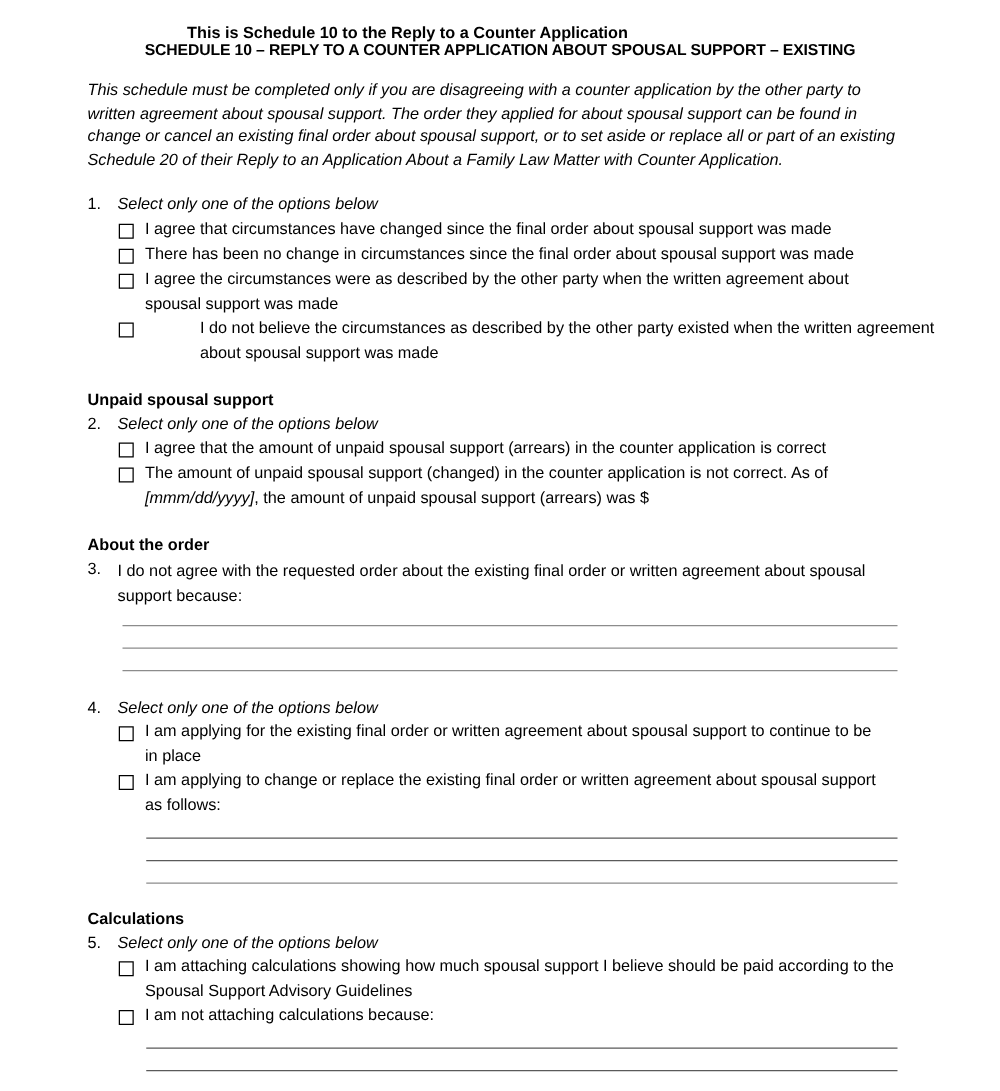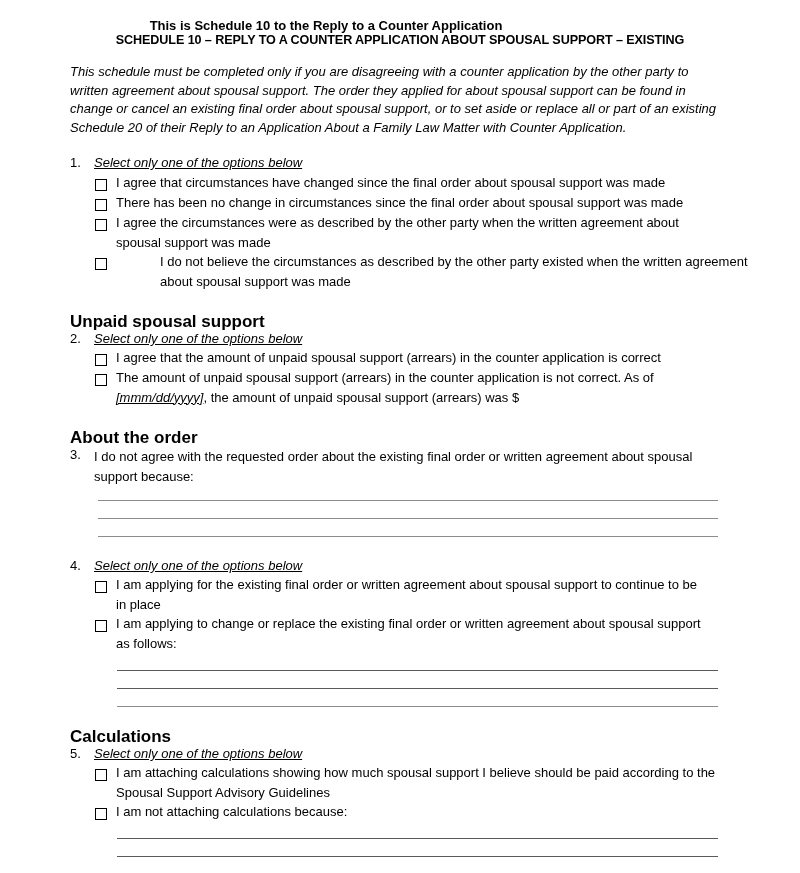--- a/index.html
+++ b/index.html
@@ -19,23 +19,23 @@
     .subtitle {
       top: 18px; left: 0; width: 652px; text-align: center;
       font-weight: bold; font-size: 13px;
     }
     .intro {
       top: 63px; left: 70px; width: 665px;
       font-style: italic; font-size: 13px; line-height: 18.7px;
       white-space: normal;
     }
     .intro div { white-space: nowrap; }
-    .heading { font-weight: bold; font-size: 17px; left: 70px; }
+    .heading { font-weight: bold; font-size: 13px; left: 70px; }
     .num { left: 70px; font-size: 13px; }
-    .ital { font-style: italic; text-decoration: underline; }
+    .ital { font-style: italic; }
     .qtext { left: 94px; font-size: 13px; }
     .opt { left: 95px; font-size: 13px; display: flex; align-items: flex-start; }
     .cb {
       display: inline-block; width: 10px; height: 10px;
       border: 1px solid #000; margin-top: 3px; margin-right: 9px; flex: 0 0 auto;
       background: #fff; cursor: pointer;
     }
     .optlines { line-height: 19.5px; margin-top: -3px; }
     .optlines div { white-space: nowrap; }
     .line {
@@ -94,21 +94,21 @@
 
   <div class="abs opt" style="top:351px;">
     <span class="cb"></span>
     <div class="optlines">
         <div>I agree that the amount of unpaid spousal support (arrears) in the counter application is correct</div>
       </div>
   </div>
   <div class="abs opt" style="top:371px;">
     <span class="cb"></span>
     <div class="optlines">
-      <div>The amount of unpaid spousal support (arrears) in the counter application is not correct. As of</div>
+      <div>The amount of unpaid spousal support (changed) in the counter application is not correct. As of</div>
       <div><span class="ital">[mmm/dd/yyyy]</span><span>, the amount of unpaid spousal support (arrears) was $</span></div>
     </div>
   </div>
 
   <div class="abs heading" style="top:428px;">About the order</div>
   <div class="abs num" style="top:447px;">3.</div>
   <div class="abs qtext" style="top:447px; line-height:19.5px;">
     <div>I do not agree with the requested order about the existing final order or written agreement about spousal</div>
     <div>support because:</div>
   </div>

